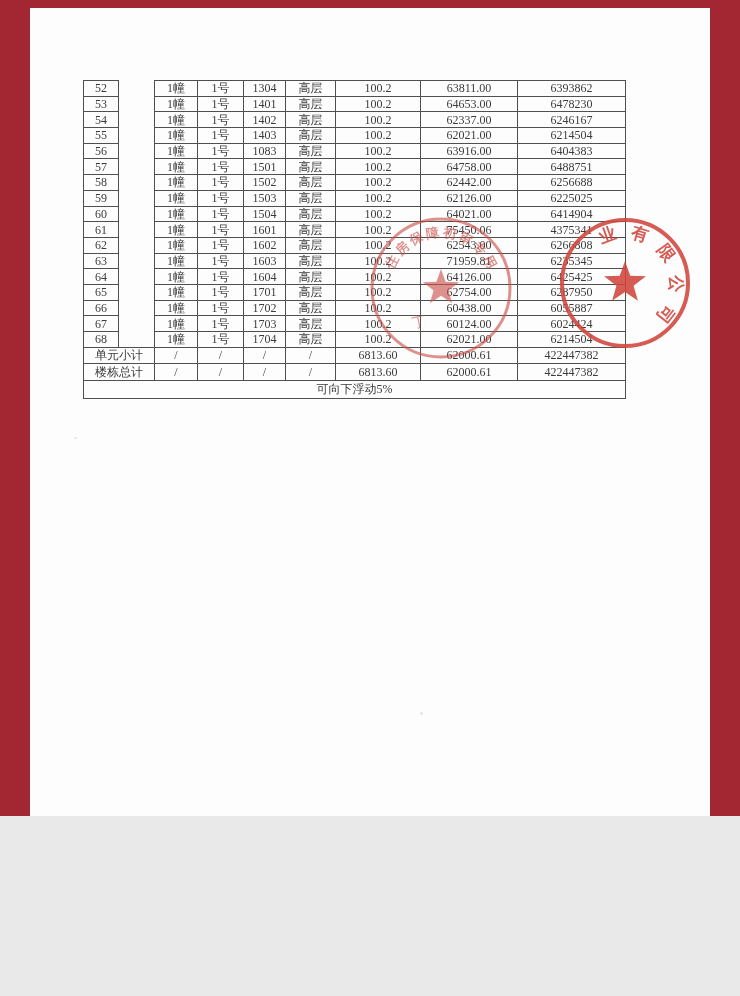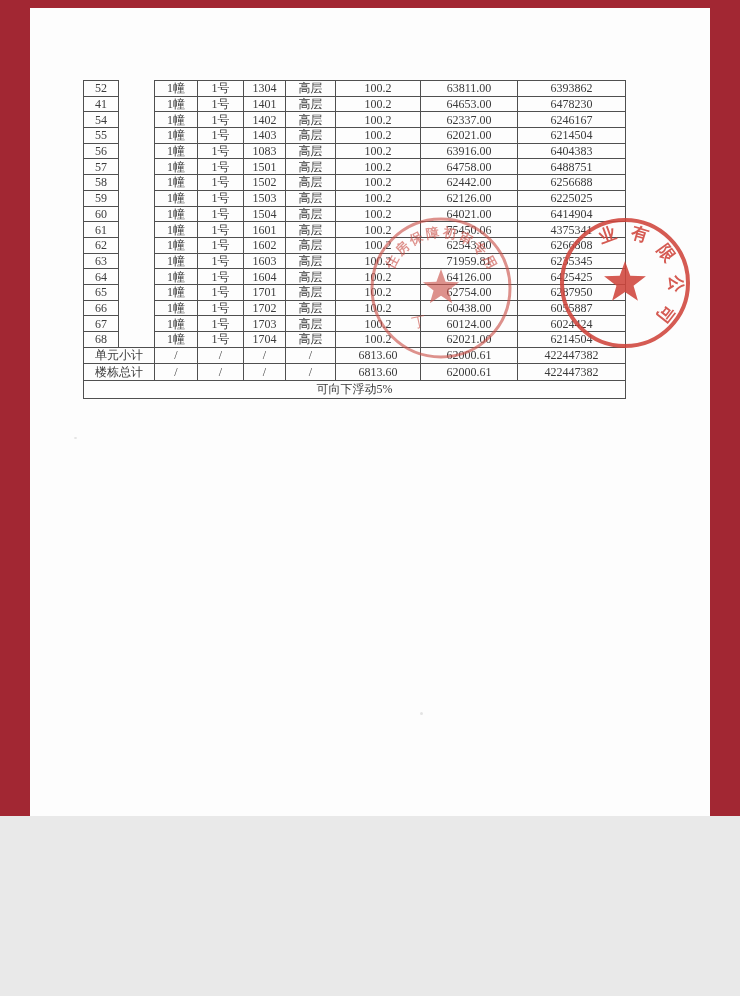--- a/index.html
+++ b/index.html
@@ -73,21 +73,21 @@
           <td rowspan="17" class="merged-col"></td>
           <td>1幢</td>
           <td>1号</td>
           <td>1304</td>
           <td>高层</td>
           <td>100.2</td>
           <td>63811.00</td>
           <td>6393862</td>
         </tr>
         <tr>
-          <td>41</td>
+          <td>53</td>
           <td>1幢</td>
           <td>1号</td>
           <td>1401</td>
           <td>高层</td>
           <td>100.2</td>
           <td>64653.00</td>
           <td>6478230</td>
         </tr>
         <tr>
           <td>54</td>

